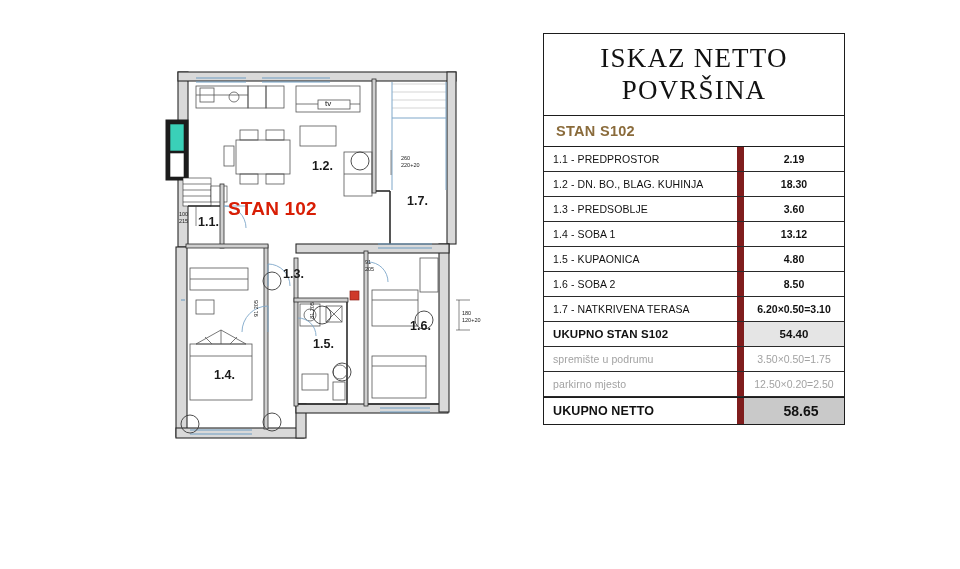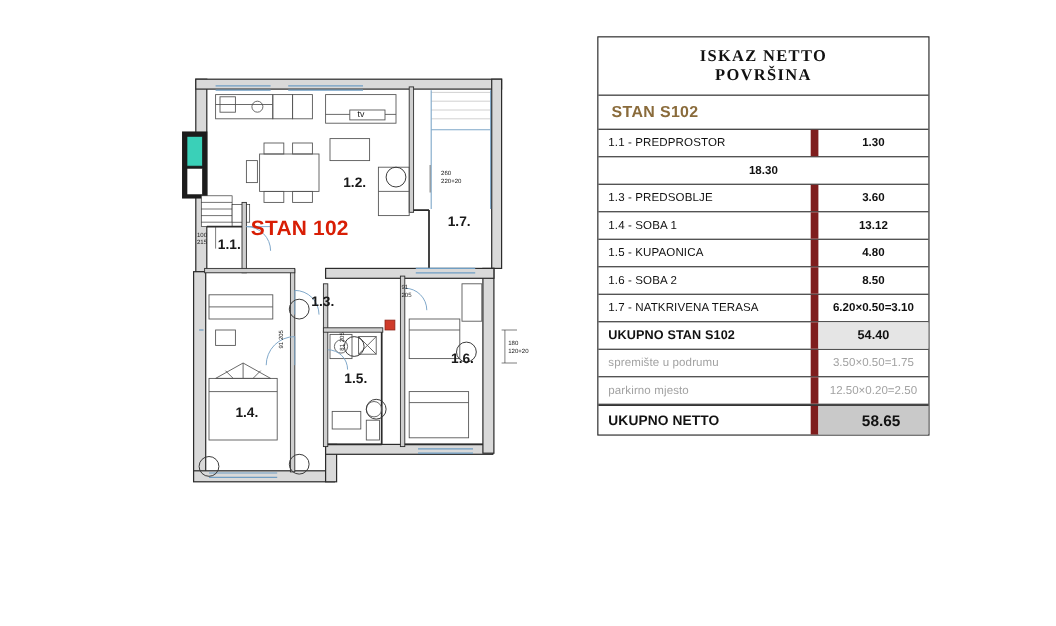--- a/index.html
+++ b/index.html
@@ -68,22 +68,22 @@
     left: 543px;
     top: 33px;
     width: 302px;
     border: 1.4px solid #1d1d1d;
     background: #fff;
     box-sizing: border-box;
   }
   .tbl-title {
     text-align: center;
     font-family: "Liberation Serif", serif;
-    font-size: 15px;
-    font-weight: bold;
+    font-size: 27px;
+    font-weight: normal;
     letter-spacing: 1.2px;
     color: #111;
     line-height: 1.18;
     padding: 9px 6px 8px 6px;
     border-bottom: 1.4px solid #1d1d1d;
   }
   .tbl-title span { display: block; }
 
   .stan-head {
     font-family: "Liberation Sans", sans-serif;
@@ -386,23 +386,24 @@
 
   <div class="tbl-title">
     <span>ISKAZ NETTO</span>
     <span>POVRŠINA</span>
   </div>
 
   <div class="stan-head">STAN S102</div>
 
   <div class="row">
     <div class="c1">1.1 - PREDPROSTOR</div>
-    <div class="c2">1.30</div>
-  </div>
-  <div class="row">
+    <div class="c2">2.19</div>
+  </div>
+  <div class="row">
+    <div class="c1">1.2 - DN. BO., BLAG. KUHINJA</div>
     <div class="c2">18.30</div>
   </div>
   <div class="row">
     <div class="c1">1.3 - PREDSOBLJE</div>
     <div class="c2">3.60</div>
   </div>
   <div class="row">
     <div class="c1">1.4 - SOBA 1</div>
     <div class="c2">13.12</div>
   </div>

